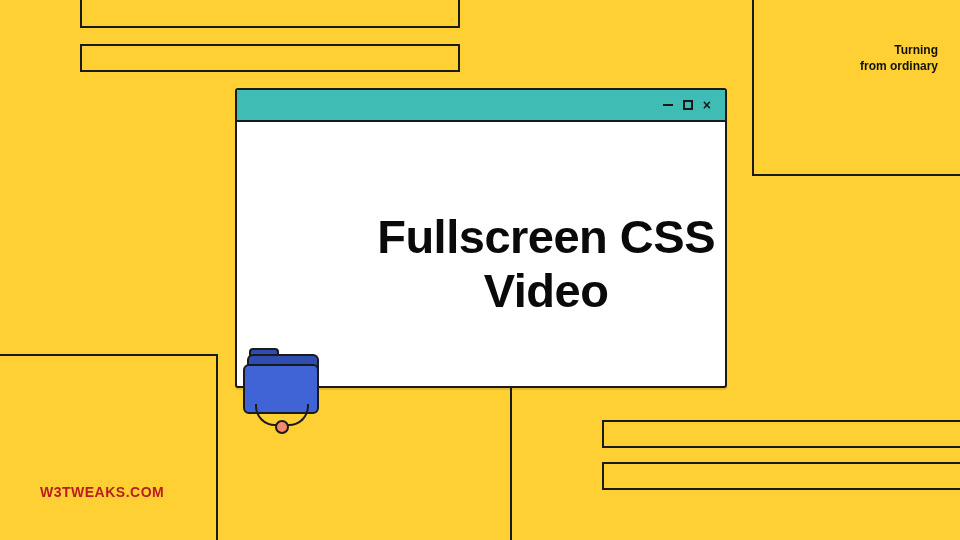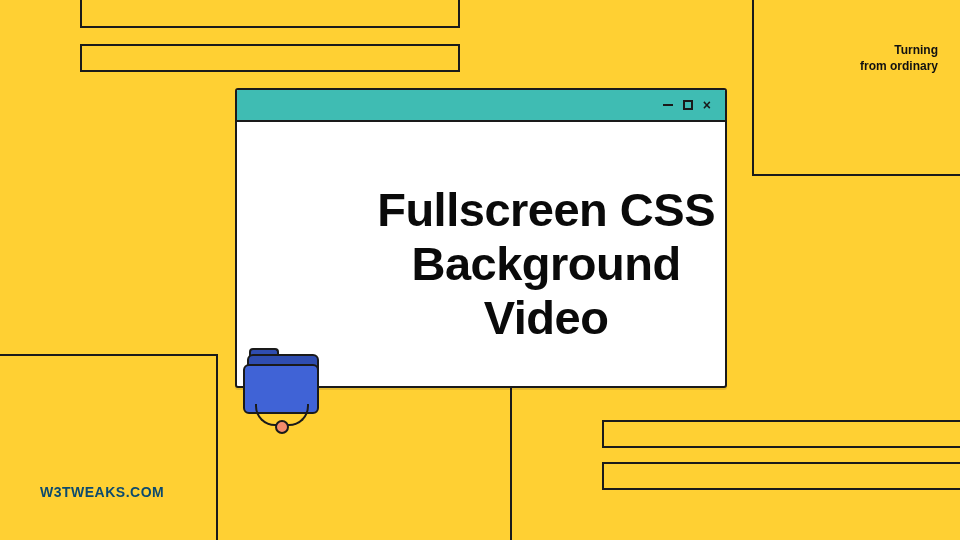--- a/index.html
+++ b/index.html
@@ -45,21 +45,21 @@
   }
   .tagline span { display: block; }
 
   .site-label {
     position: absolute;
     left: 40px;
     bottom: 40px;
     font-size: 14px;
     font-weight: 800;
     letter-spacing: 0.5px;
-    color: #0c4a6e;
+    color: #b91c1c;
   }
 
   
   .window {
     position: absolute;
     left: 235px;
     top: 88px;
     width: 492px;
     height: 300px;
     background: #fff;
@@ -172,21 +172,20 @@
 
 <div class="window">
   <div class="window-bar">
     <span class="win-min"></span>
     <span class="win-max"></span>
     <span class="win-close">×</span>
   </div>
   <div class="window-body">
     <div class="headline">
       <span>Fullscreen CSS</span>
-      <span>Background</span>
       <span>Video</span>
     </div>
   </div>
 </div>
 
 <div class="folder-wrap">
   <div class="folder-tab"></div>
   <div class="folder-back"></div>
   <div class="folder-front"></div>
   <div class="folder-loop"></div>

